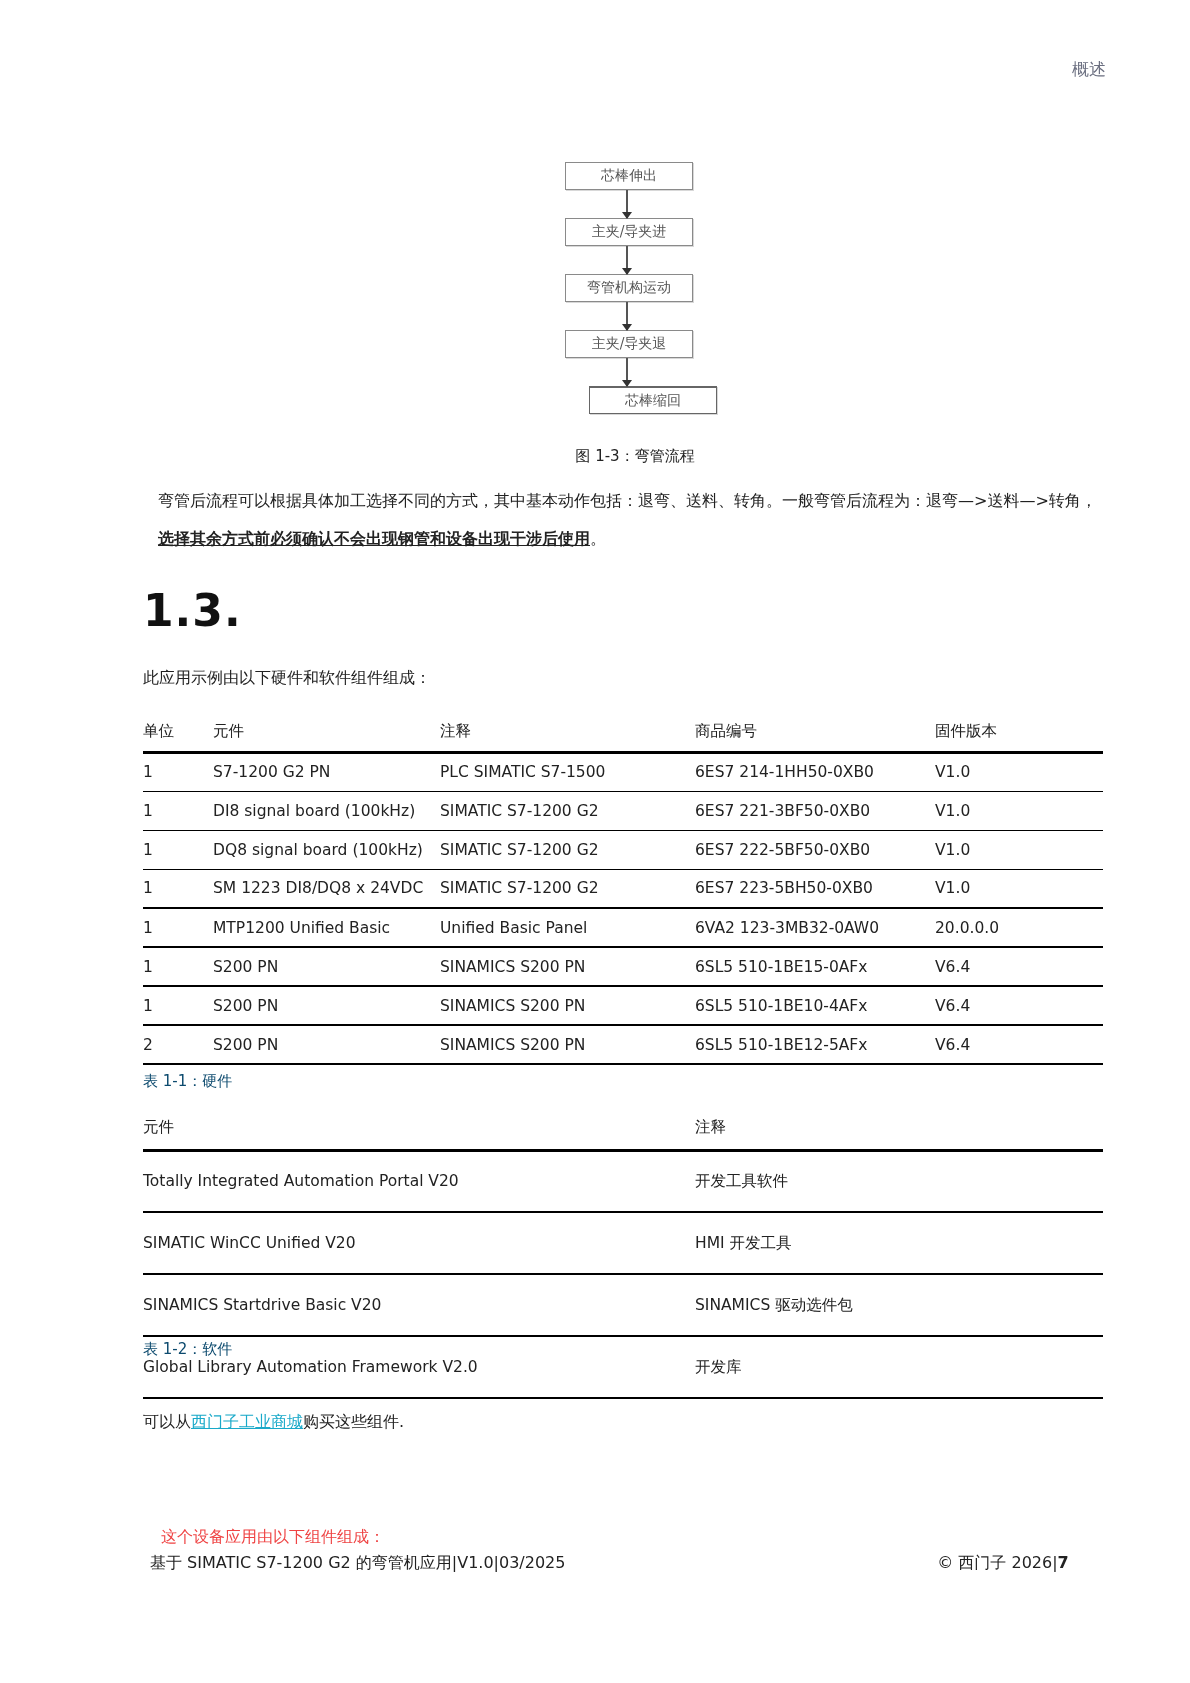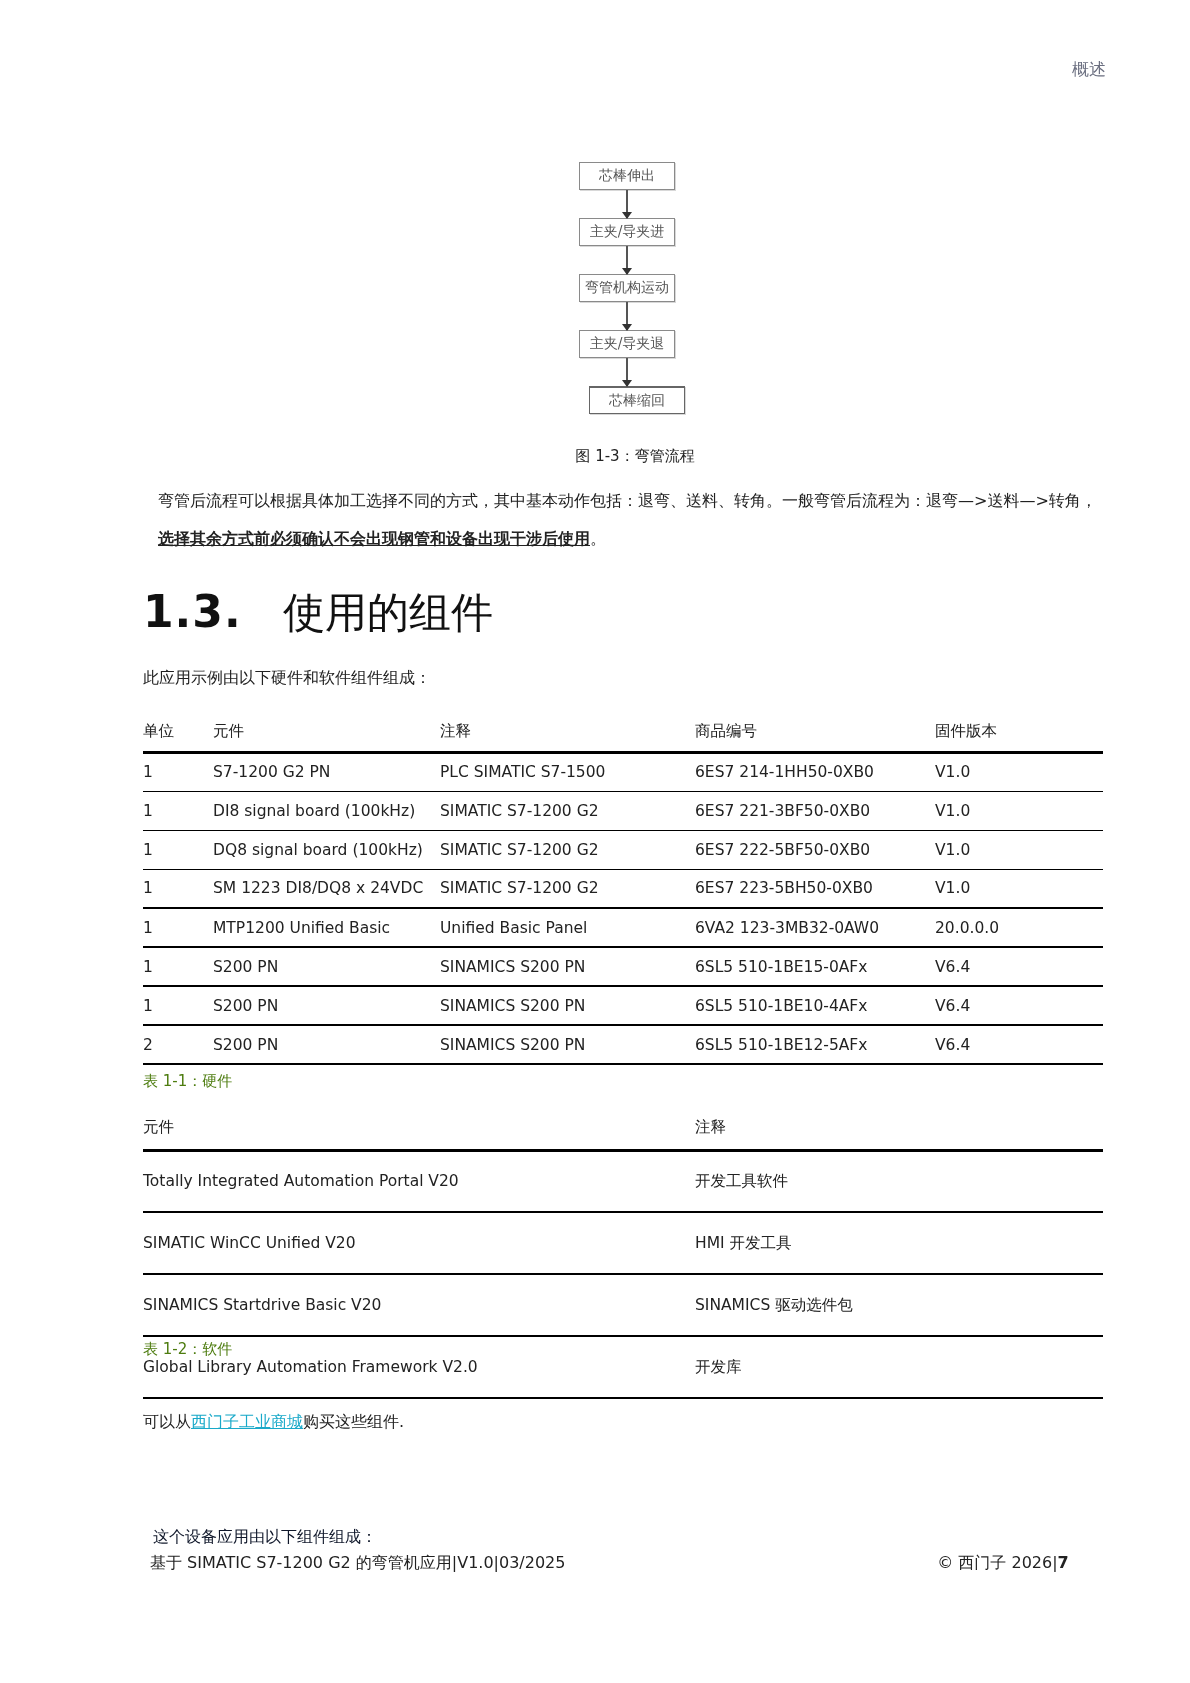--- a/index.html
+++ b/index.html
@@ -9,21 +9,21 @@
     color: #1a1a1a;
   }
   .abs { position: absolute; }
   .running-header {
     left: 1040px; top: 58px; width: 66px; text-align: right;
     font-size: 17px; color: #6b6f80;
   }
   
   .flow { left: 565px; top: 162px; width: 124px; }
   .flow-box {
-    width: 96px; height: 28px; border: 1.5px solid #8a8a8a;
+    width: 128px; height: 28px; border: 1.5px solid #8a8a8a;
     box-sizing: border-box; margin: 0 auto;
     display: flex; align-items: center; justify-content: center;
     font-family: "DejaVu Serif", "Liberation Serif", serif;
     font-size: 14px; color: #555; background: #fff;
     box-shadow: 1px 1px 0 #d8d8d8;
   }
   .flow-box.last { border-color: #666; border-top-width: 2px; margin-left: 24px; }
   .flow-arrow { width: 2px; height: 28px; margin: 0 auto; position: relative; background: #555; }
   .flow-arrow::after {
     content: ""; position: absolute; left: -4px; bottom: -1px;
@@ -46,30 +46,30 @@
 
   table.doc-table { border-collapse: collapse; position: absolute; font-size: 15.5px; color: #222; }
   table.doc-table th { font-weight: normal; text-align: left; padding: 0; vertical-align: middle; }
   table.doc-table td { padding: 0; vertical-align: middle; }
   .hw { left: 143px; top: 712px; width: 960px; }
   .hw thead tr { height: 40px; border-bottom: 3px solid #000; }
   .hw tbody tr { height: 39px; }
   .hw tbody tr.thin { border-bottom: 1px solid #000; }
   .hw tbody tr.med { border-bottom: 2px solid #000; }
   .hw .c0 { width: 70px; } .hw .c1 { width: 227px; } .hw .c2 { width: 255px; } .hw .c3 { width: 240px; }
-  .caption { font-size: 15px; color: #4d7c0f; }
+  .caption { font-size: 15px; color: #0c4a6e; }
   .hw-caption { left: 143px; top: 1072px; }
   .sw { left: 143px; top: 1106px; width: 960px; }
   .sw thead tr { height: 44px; border-bottom: 3px solid #000; }
   .sw tbody tr { height: 62px; border-bottom: 2px solid #000; }
   .sw .c0 { width: 552px; }
   .sw-caption { left: 143px; top: 1340px; }
   .purchase { left: 143px; top: 1412px; font-size: 16px; color: #222; }
   .purchase a { color: #19a9c9; text-decoration: underline; }
-  .components-line { left: 153px; top: 1527px; font-size: 16px; color: #0f172a; }
+  .components-line { left: 161px; top: 1527px; font-size: 16px; color: #ef4444; }
   .footer-left { left: 150px; top: 1553px; font-size: 16px; color: #222; }
   .footer-right { left: 900px; width: 206px; top: 1553px; font-size: 16px; color: #222; text-align: center; }
   .footer-right b { font-weight: bold; }
 </style>
 </head>
 <body>
 
 <div class="abs running-header">概述</div>
 
 <div class="abs flow">
@@ -82,21 +82,20 @@
   <div class="flow-box">主夹/导夹退</div>
   <div class="flow-arrow"></div>
   <div class="flow-box last">芯棒缩回</div>
 </div>
 <div class="abs figure-caption">图 1-3：弯管流程</div>
 
 <div class="abs para"><span>弯管后流程可以根据具体加工选择不同的方式，其中基本动作包括：退弯、送料、转角。一般弯管后流程为：退弯—&gt;送料—&gt;转角，</span><span class="emph">选择其余方式前必须确认不会出现钢管和设备出现干涉后使用</span><span>。</span></div>
 
 <div class="abs section-heading">
   <span class="section-number">1.3.</span>
-  <span class="section-title">使用的组件</span>
 </div>
 <div class="abs intro">此应用示例由以下硬件和软件组件组成：</div>
 
 <table class="doc-table hw">
   <thead>
     <tr>
       <th class="c0">单位</th>
       <th class="c1">元件</th>
       <th class="c2">注释</th>
       <th class="c3">商品编号</th>

